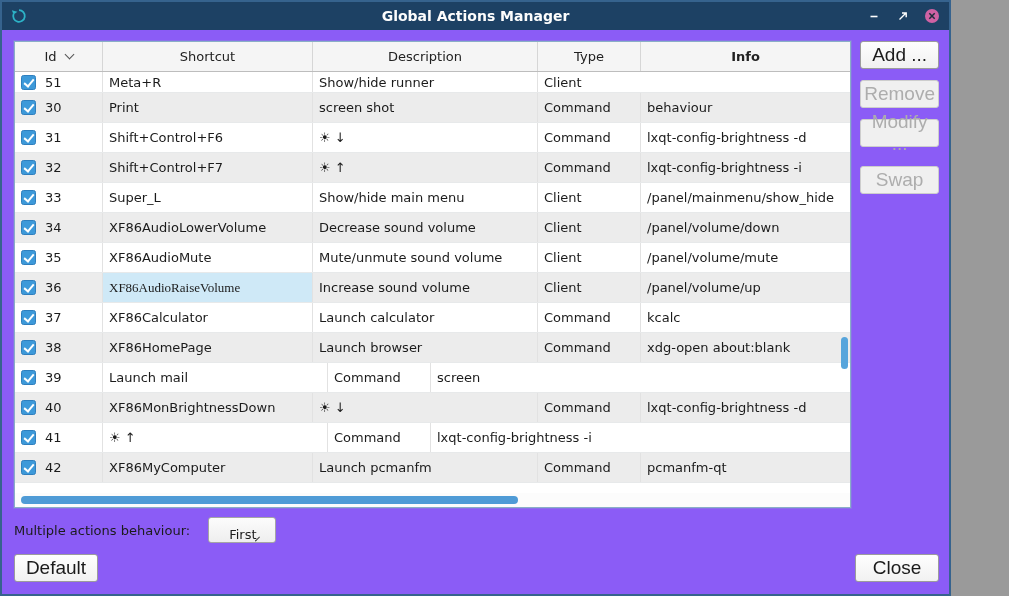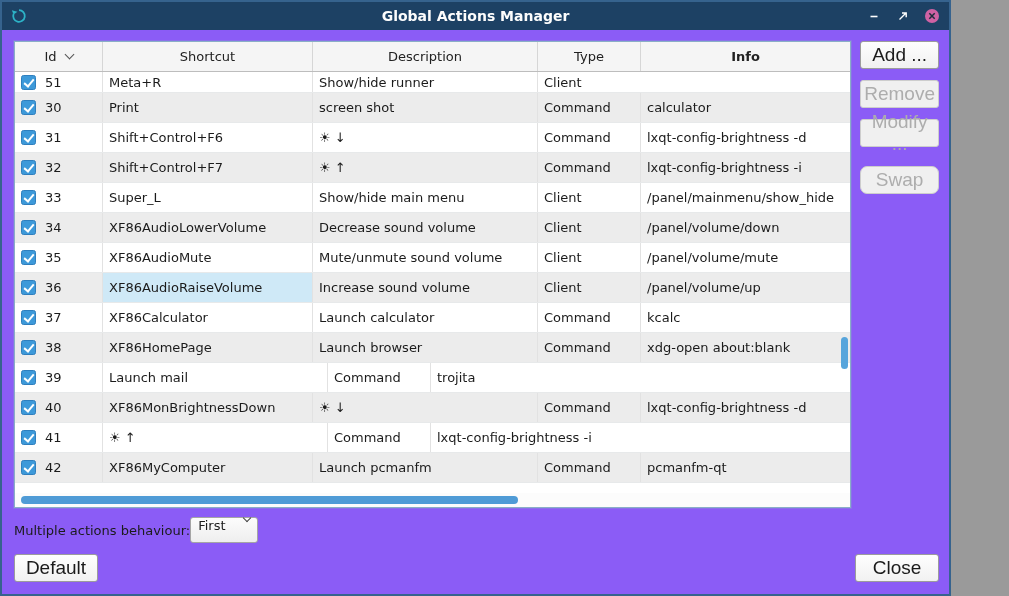--- a/index.html
+++ b/index.html
@@ -61,21 +61,21 @@
   }
   .viewport { flex:1; position:relative; background:#fff; overflow:hidden; }
   .row { display:flex; height:30px; background:#fff; border-bottom:1px solid #e7e9ea; }
   .row.alt { background:#ececec; }
   .row.partial { height:21px; }
   .cell {
     display:flex; align-items:center; padding:0 6px;
     border-right:1px solid #e2e2e2; overflow:hidden; white-space:nowrap;
   }
   .cell:last-child { border-right:none; }
-  .cell.selected { background:#cfe9f7; }
+  .cell.selected { background:#cfe9f7;font-family:Liberation Serif, serif; }
   .checkbox {
     flex:0 0 15px; width:15px; height:15px; border-radius:2.5px;
     background:#3d99d9; border:1px solid #2f7fbe;
     position:relative; margin-right:9px;
   }
   .checkbox::after {
     content:""; position:absolute; left:4px; top:1px;
     width:4px; height:8px;
     border:solid #fff; border-width:0 2px 2px 0; transform:rotate(40deg);
   }
@@ -94,27 +94,27 @@
     height:28px; border:1px solid #9c9c9c; border-radius:3px;
     background:linear-gradient(#fefefe,#f1f1f1);
     display:flex; align-items:center; justify-content:center;
     font-size:19px; color:#1b1b1b; cursor:default;
   }
   .btn.disabled {
     background:#f0f0f0; border-color:#cdcdcd; color:#adadad;
   }
   .side { display:flex; flex-direction:column; width:84px; }
   .side .btn { margin-bottom:11px; }
-  .side .btn-swap { margin-top:8px;border-radius:7px; }
-  
-  .behaviour { display:flex; align-items:center; gap:0; margin-top:9px; }
+  .side .btn-swap { margin-top:8px; }
+  
+  .behaviour { display:flex; align-items:center; gap:18px; margin-top:9px; }
   .combo {
     width:68px; height:26px; border:1px solid #a5a5a5; border-radius:3px;
     background:linear-gradient(#fcfcfc,#eeeeee);
-    display:flex; align-items:flex-start; padding:0 7px;
+    display:flex; align-items:flex-end; padding:0 20px;
   }
   .combo-chev {
     margin-left:auto; width:6px; height:6px;
     border-right:1.5px solid #444; border-bottom:1.5px solid #444;
     transform:rotate(45deg); margin-top:-3px;
   }
   .bottomrow { margin-top:auto; display:flex; justify-content:space-between; }
   .bottomrow .btn { width:84px; }
 </style>
 </head>
@@ -187,21 +187,21 @@
   </div>
 
   <div class="row alt">
     <div class="cell col-id">
       <span class="checkbox"></span>
       <span class="num">30</span>
     </div>
     <div class="cell col-shortcut">Print</div>
     <div class="cell col-description">screen shot</div>
     <div class="cell col-type">Command</div>
-    <div class="cell col-info">calculator</div>
+    <div class="cell col-info">behaviour</div>
   </div>
 
   <div class="row">
     <div class="cell col-id">
       <span class="checkbox"></span>
       <span class="num">31</span>
     </div>
     <div class="cell col-shortcut">Shift+Control+F6</div>
     <div class="cell col-description">☀ ↓</div>
     <div class="cell col-type">Command</div>
@@ -285,21 +285,21 @@
     <div class="cell col-info">xdg-open about:blank</div>
   </div>
 
   <div class="row">
     <div class="cell col-id">
       <span class="checkbox"></span>
       <span class="num">39</span>
     </div>
     <div class="cell col-description">Launch mail</div>
     <div class="cell col-type">Command</div>
-    <div class="cell col-info">trojita</div>
+    <div class="cell col-info">screen</div>
   </div>
 
   <div class="row alt">
     <div class="cell col-id">
       <span class="checkbox"></span>
       <span class="num">40</span>
     </div>
     <div class="cell col-shortcut">XF86MonBrightnessDown</div>
     <div class="cell col-description">☀ ↓</div>
     <div class="cell col-type">Command</div>

